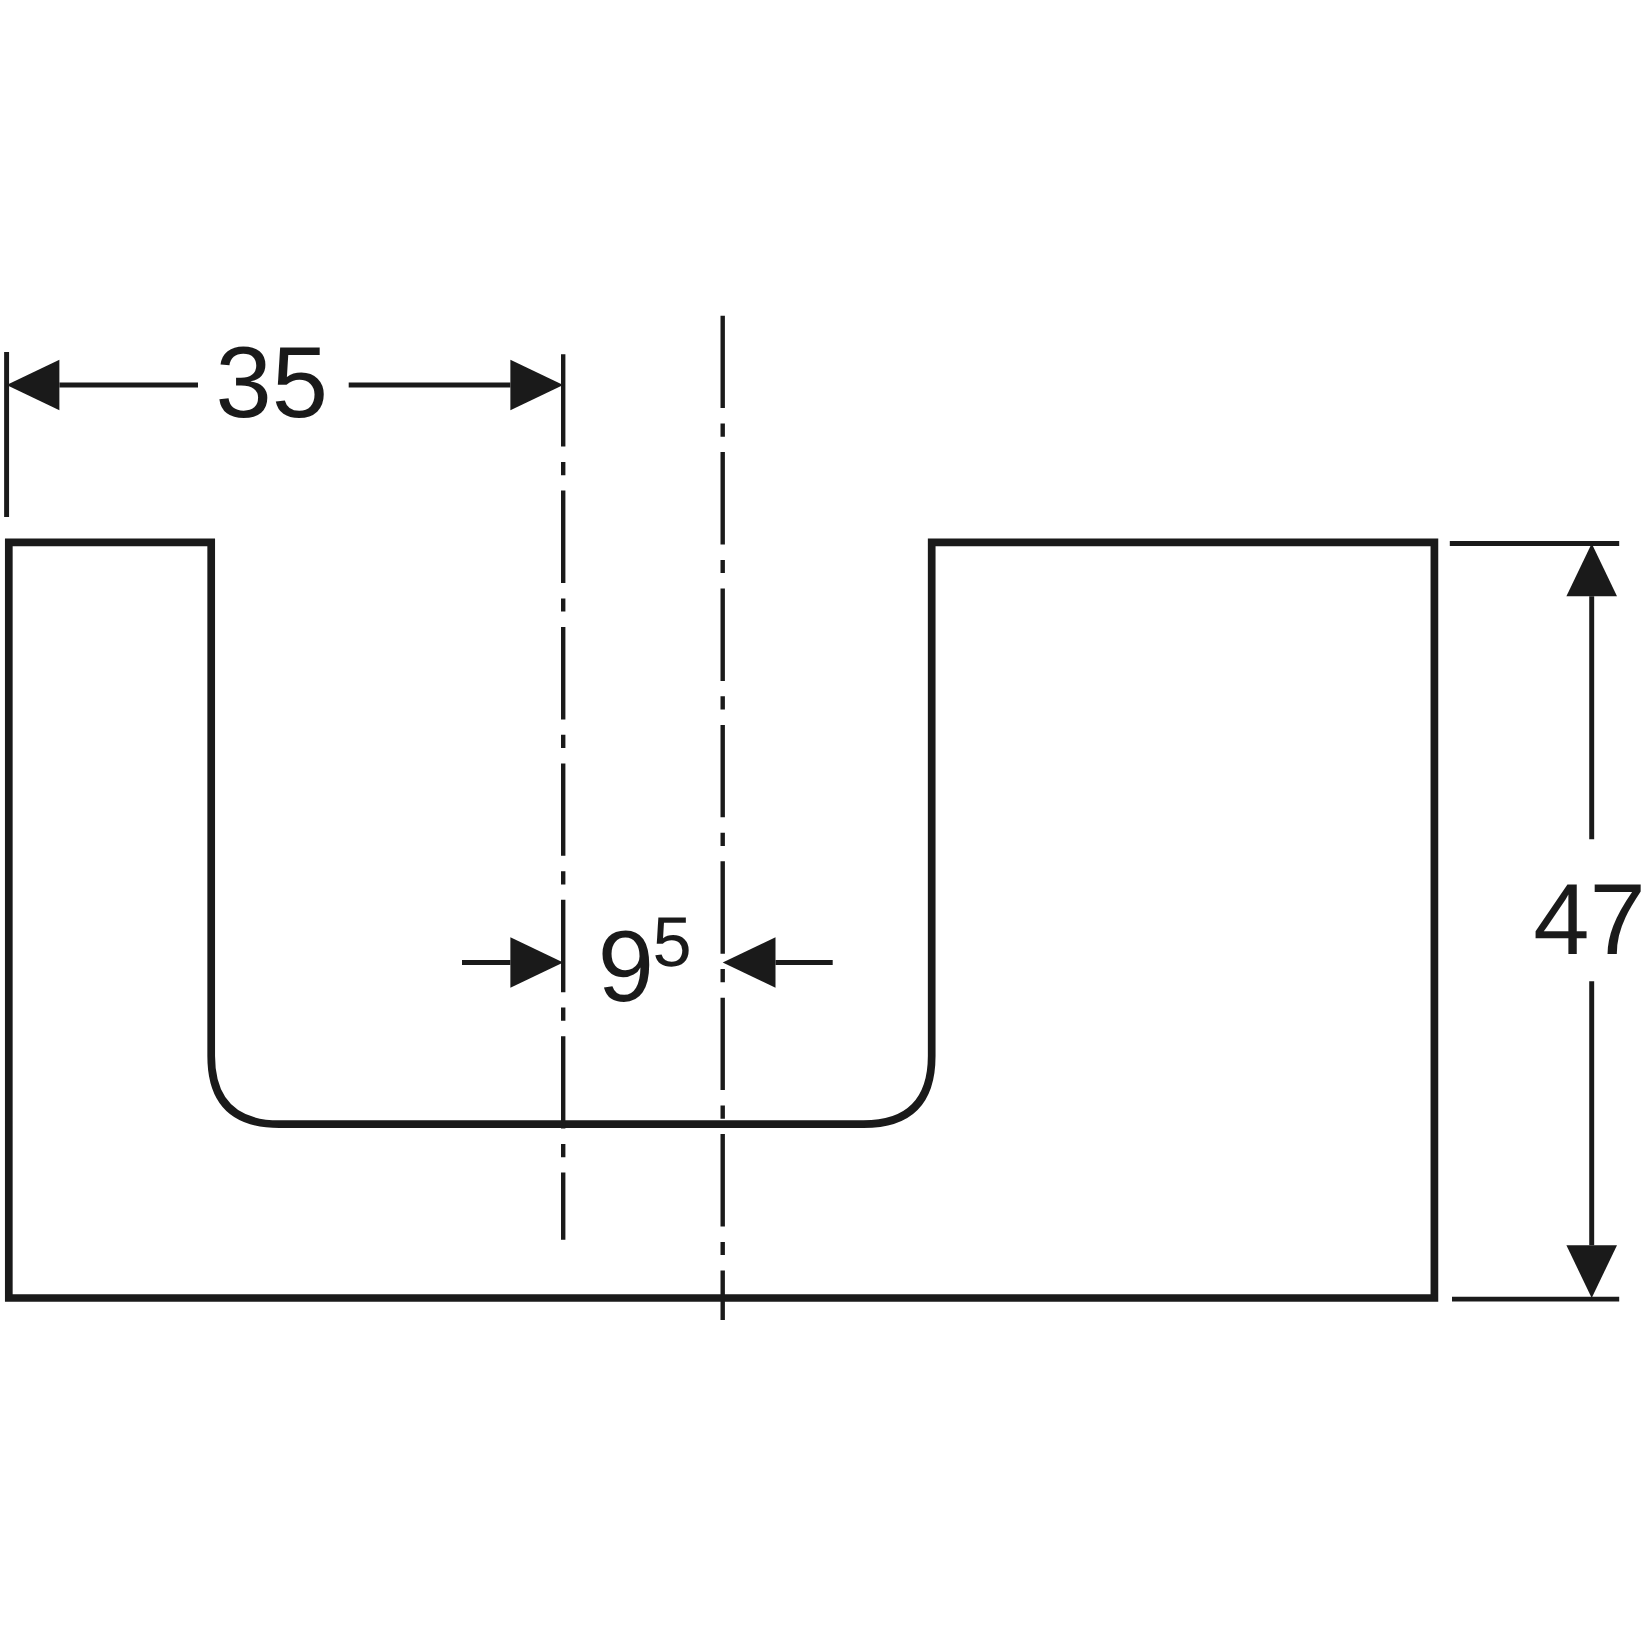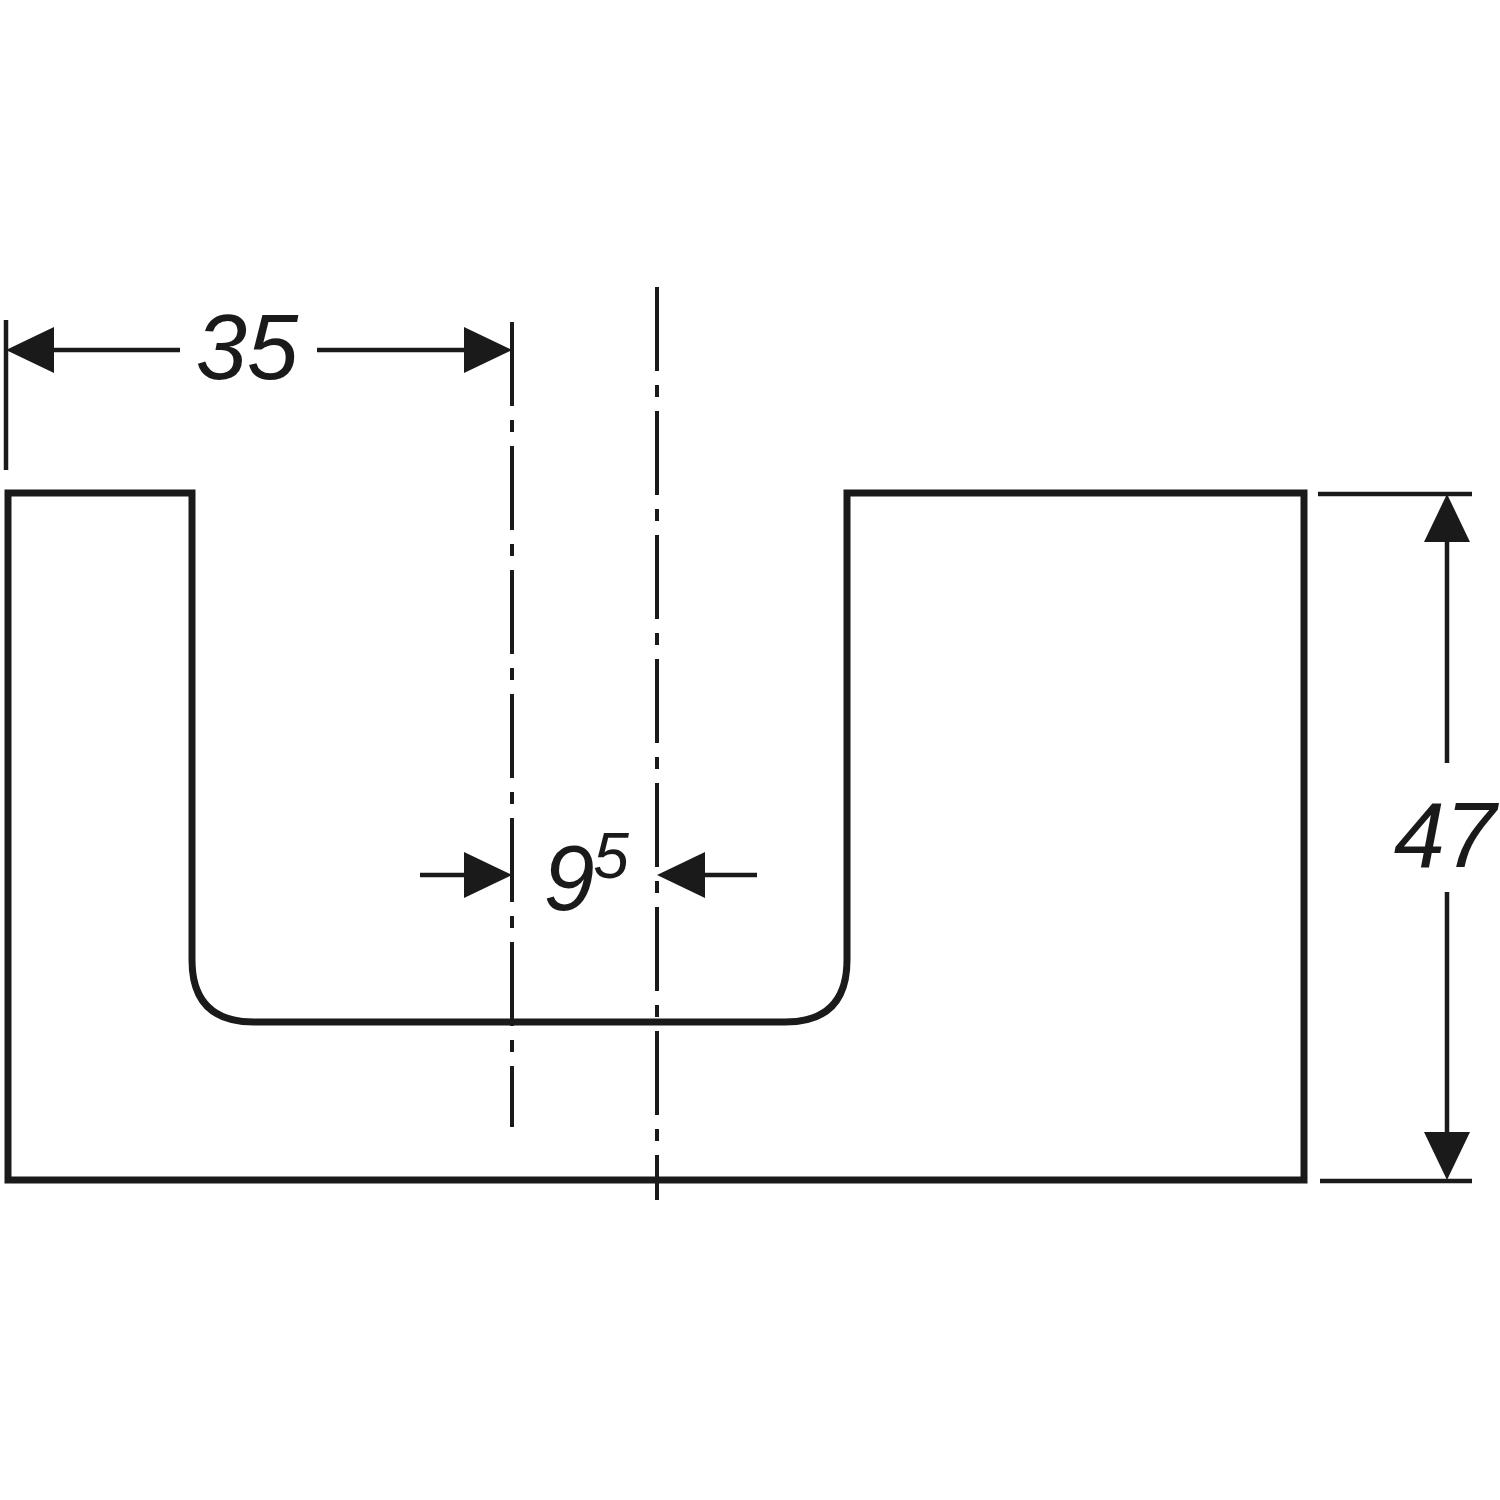--- a/index.html
+++ b/index.html
@@ -13,21 +13,20 @@
     height: 1500px;
     background: var(--bg-color);
     font-family: "Liberation Sans", sans-serif;
   }
   .drawing-stage {
     position: relative;
     width: 1500px;
     height: 1200px;
     background: var(--bg-color);
     overflow: hidden;
-    font-style: italic;
   }
   svg { display: block; }
 
   .outline-stroke {
     fill: none;
     stroke: var(--line-color);
     stroke-width: 7;
     stroke-linejoin: miter;
     stroke-linecap: butt;
   }

